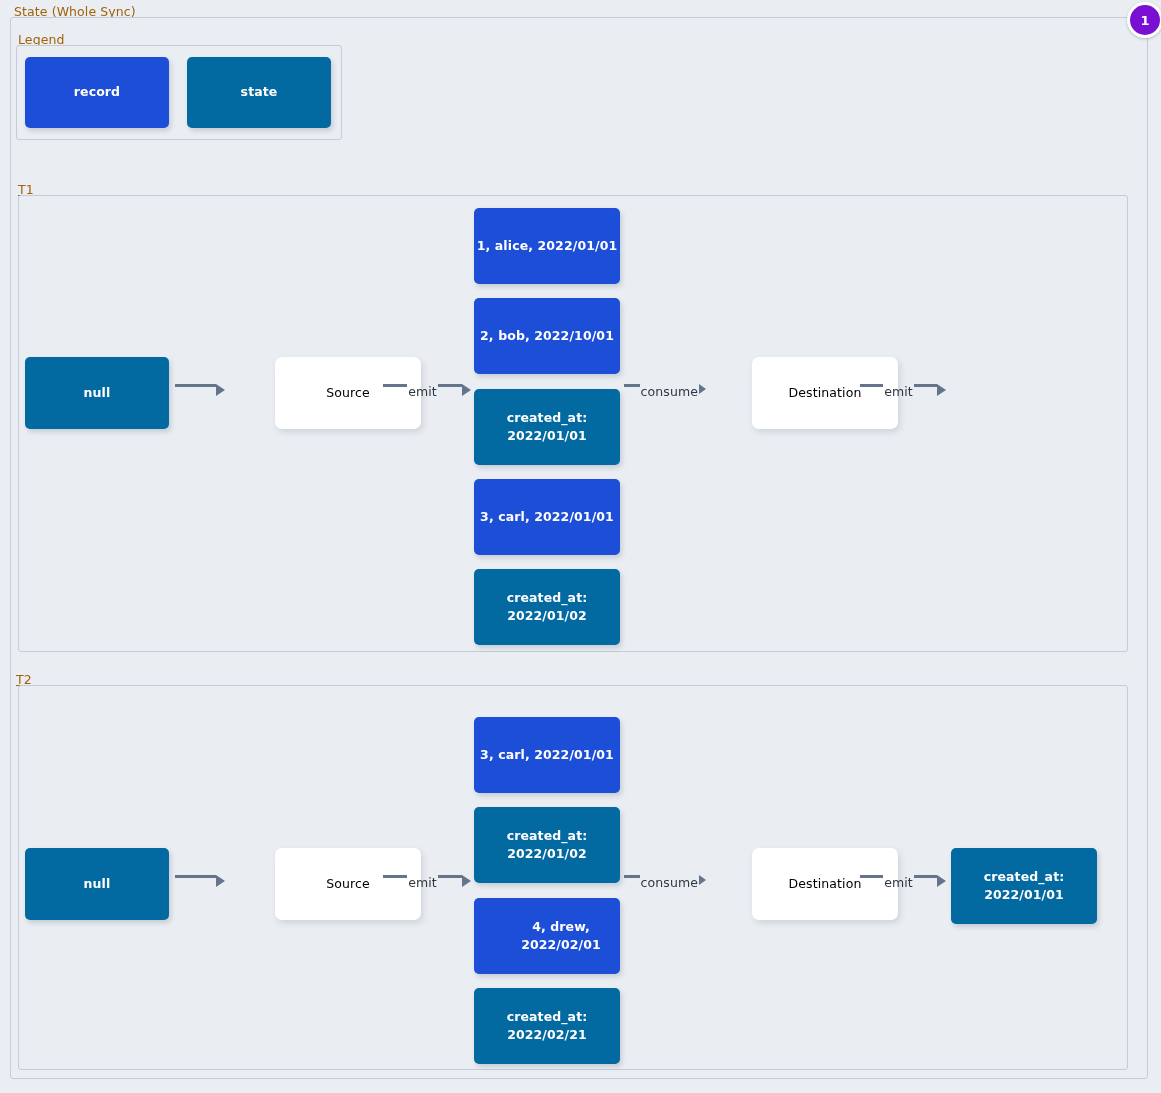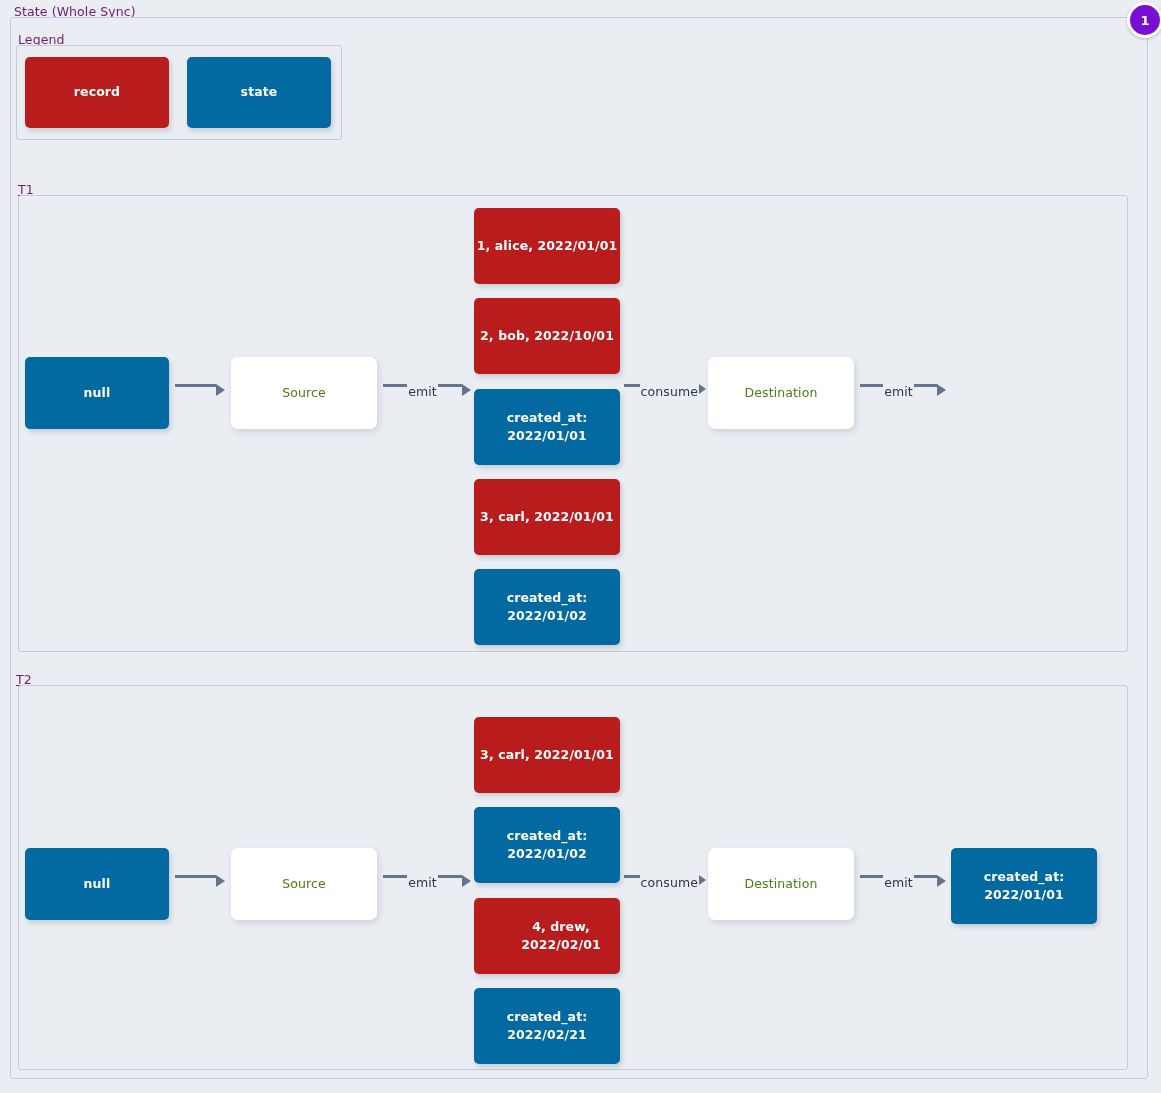--- a/index.html
+++ b/index.html
@@ -15,21 +15,21 @@
     background: #eaeef3;
     overflow: hidden;
   }
 
   
   .abs { position: absolute; box-sizing: border-box; }
 
   
   .frame-label {
     font-size: 12.5px;
-    color: #701a75;
+    color: #a16207;
     letter-spacing: .1px;
     white-space: nowrap;
     text-decoration: underline;
   }
   .frame-box {
     border: 1.5px solid #c3cdd8;
     border-radius: 3px;
     background: #eaeef3;
   }
 
@@ -46,35 +46,36 @@
     align-items: center;
     justify-content: center;
     text-align: center;
     border-radius: 5px;
     font-size: 12.5px;
     line-height: 1.45;
     letter-spacing: .1px;
     box-shadow: 2px 3px 5px rgba(60,72,88,.20);
   }
   .node.record {
-    background: #b91c1c;
+    background: #1d4ed8;
     color: #ffffff;
     font-weight: 600;
   }
   .node.state {
     background: #0369a1;
     color: #ffffff;
     font-weight: 600;
   }
   .node.plain {
     background: #ffffff;
-    color: #4d7c0f;
+    color: #000000;
     font-weight: 400;
     border-radius: 7px;
     box-shadow: 2px 3px 6px rgba(60,72,88,.16);
+    margin-left: 44px;
   }
   .node .lines { display: block; }
   .node .lines span { display: block; }
 
   
   .edge {
     display: flex;
     align-items: flex-start;
     justify-content: center;
     height: 18px;

